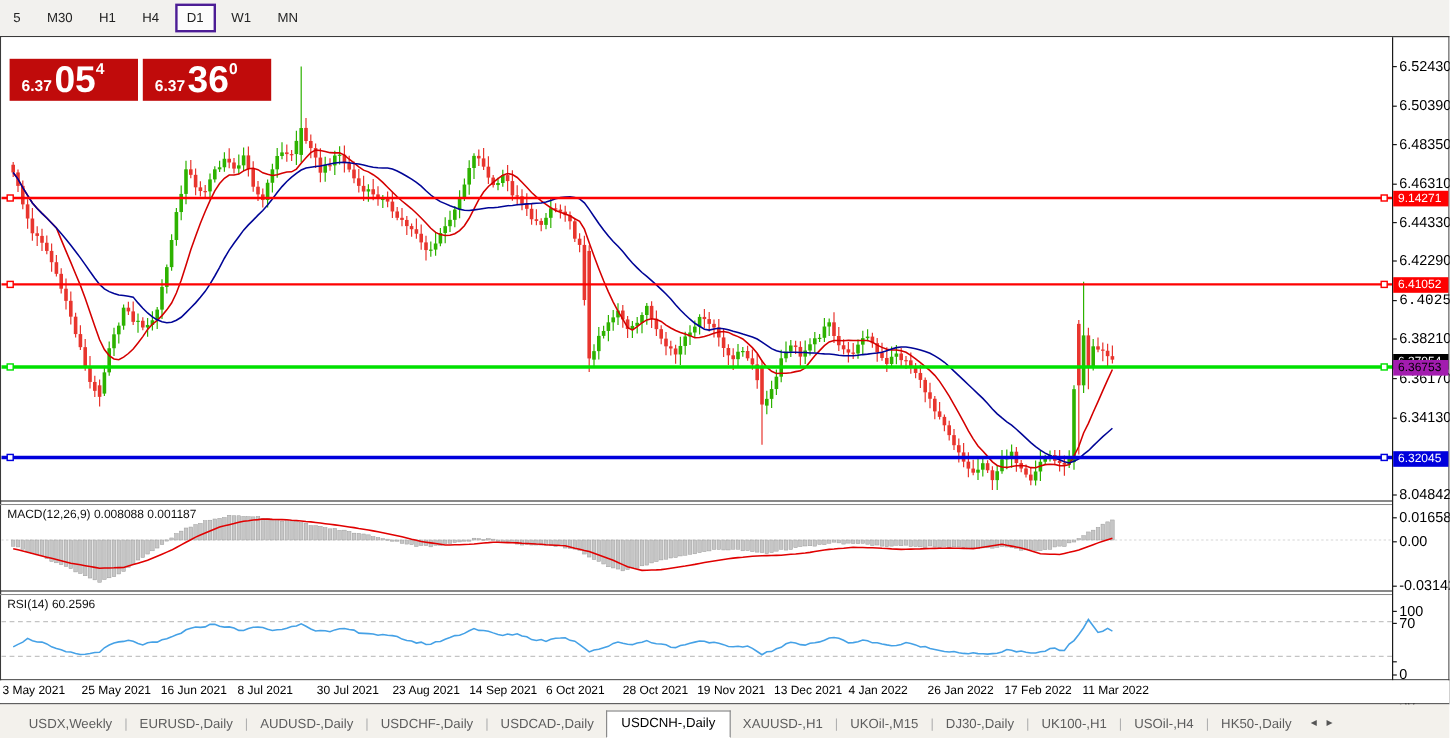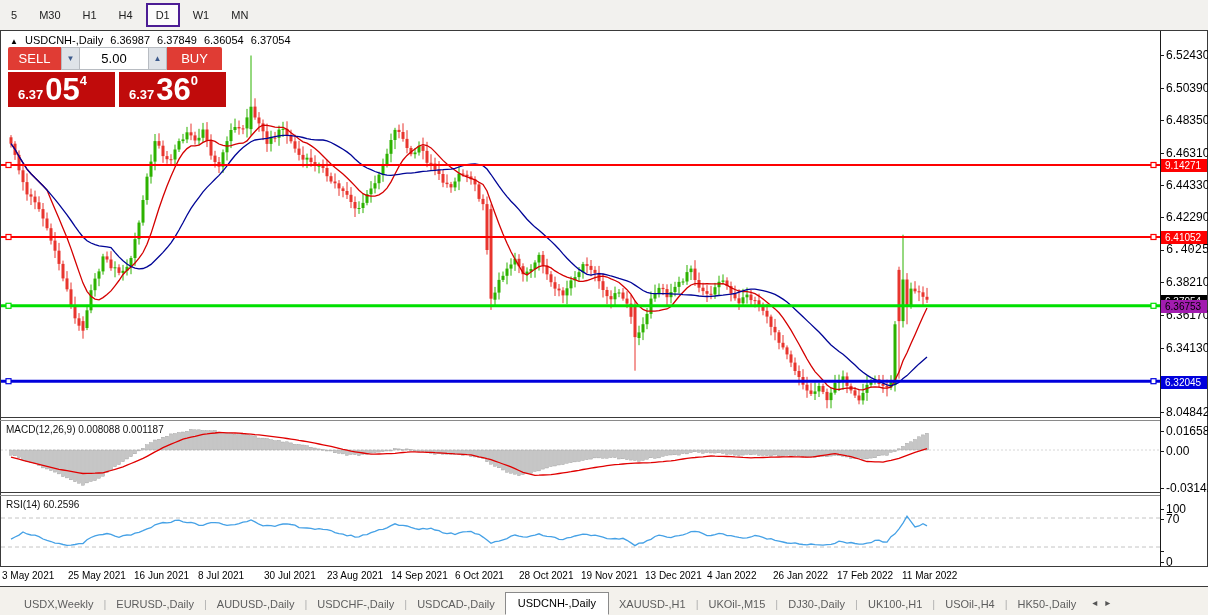--- a/index.html
+++ b/index.html
@@ -844,37 +844,22 @@
       <div class="axis-tick" style="top: 551px;"></div>
       <div class="axis-label" style="top: 557px;">0</div>
       <div class="axis-tick" style="top: 562px;"></div>
       <div class="price-badge" style="top: 158.5px; background: rgb(254, 1, 1); color: rgb(255, 255, 255);">9.14271</div>
       <div class="price-badge" style="top: 230.5px; background: rgb(254, 1, 1); color: rgb(255, 255, 255);">6.41052</div>
       <div class="price-badge" style="top: 294.5px; background: rgb(0, 0, 0); color: rgb(255, 255, 255);">6.37054</div>
       <div class="price-badge" style="top: 299.5px; background: #a21caf; color: rgb(0, 0, 0);">6.36753</div>
       <div class="price-badge" style="top: 375.5px; background: rgb(0, 0, 220); color: rgb(255, 255, 255);">6.32045</div>
     </div>
 
-  <div id="symbol-header">
-    <span style="font-size:8px">▲</span>
-    <span>USDCNH-,Daily</span>
-    <span>6.36987</span>
-    <span>6.37849</span>
-    <span>6.36054</span>
-    <span>6.37054</span>
-  </div>
 
   <div id="trade-widget">
-    <div id="tw-row1">
-      <div class="tw-btn" id="sell-btn">SELL</div>
-      <div class="spin">▼</div>
-      <input id="volume-input" value="5.00" style="">
-      <div class="spin">▲</div>
-      <div class="tw-btn" id="buy-btn">BUY</div>
-    </div>
     <div id="tw-row2">
       <div class="tw-price" id="tw-sell-panel">
         <span class="prefix">6.37</span>
         <span class="big">05</span>
         <span class="sup">4</span>
       </div>
       <div class="tw-price" id="tw-buy-panel">
         <span class="prefix">6.37</span>
         <span class="big">36</span>
         <span class="sup">0</span>

